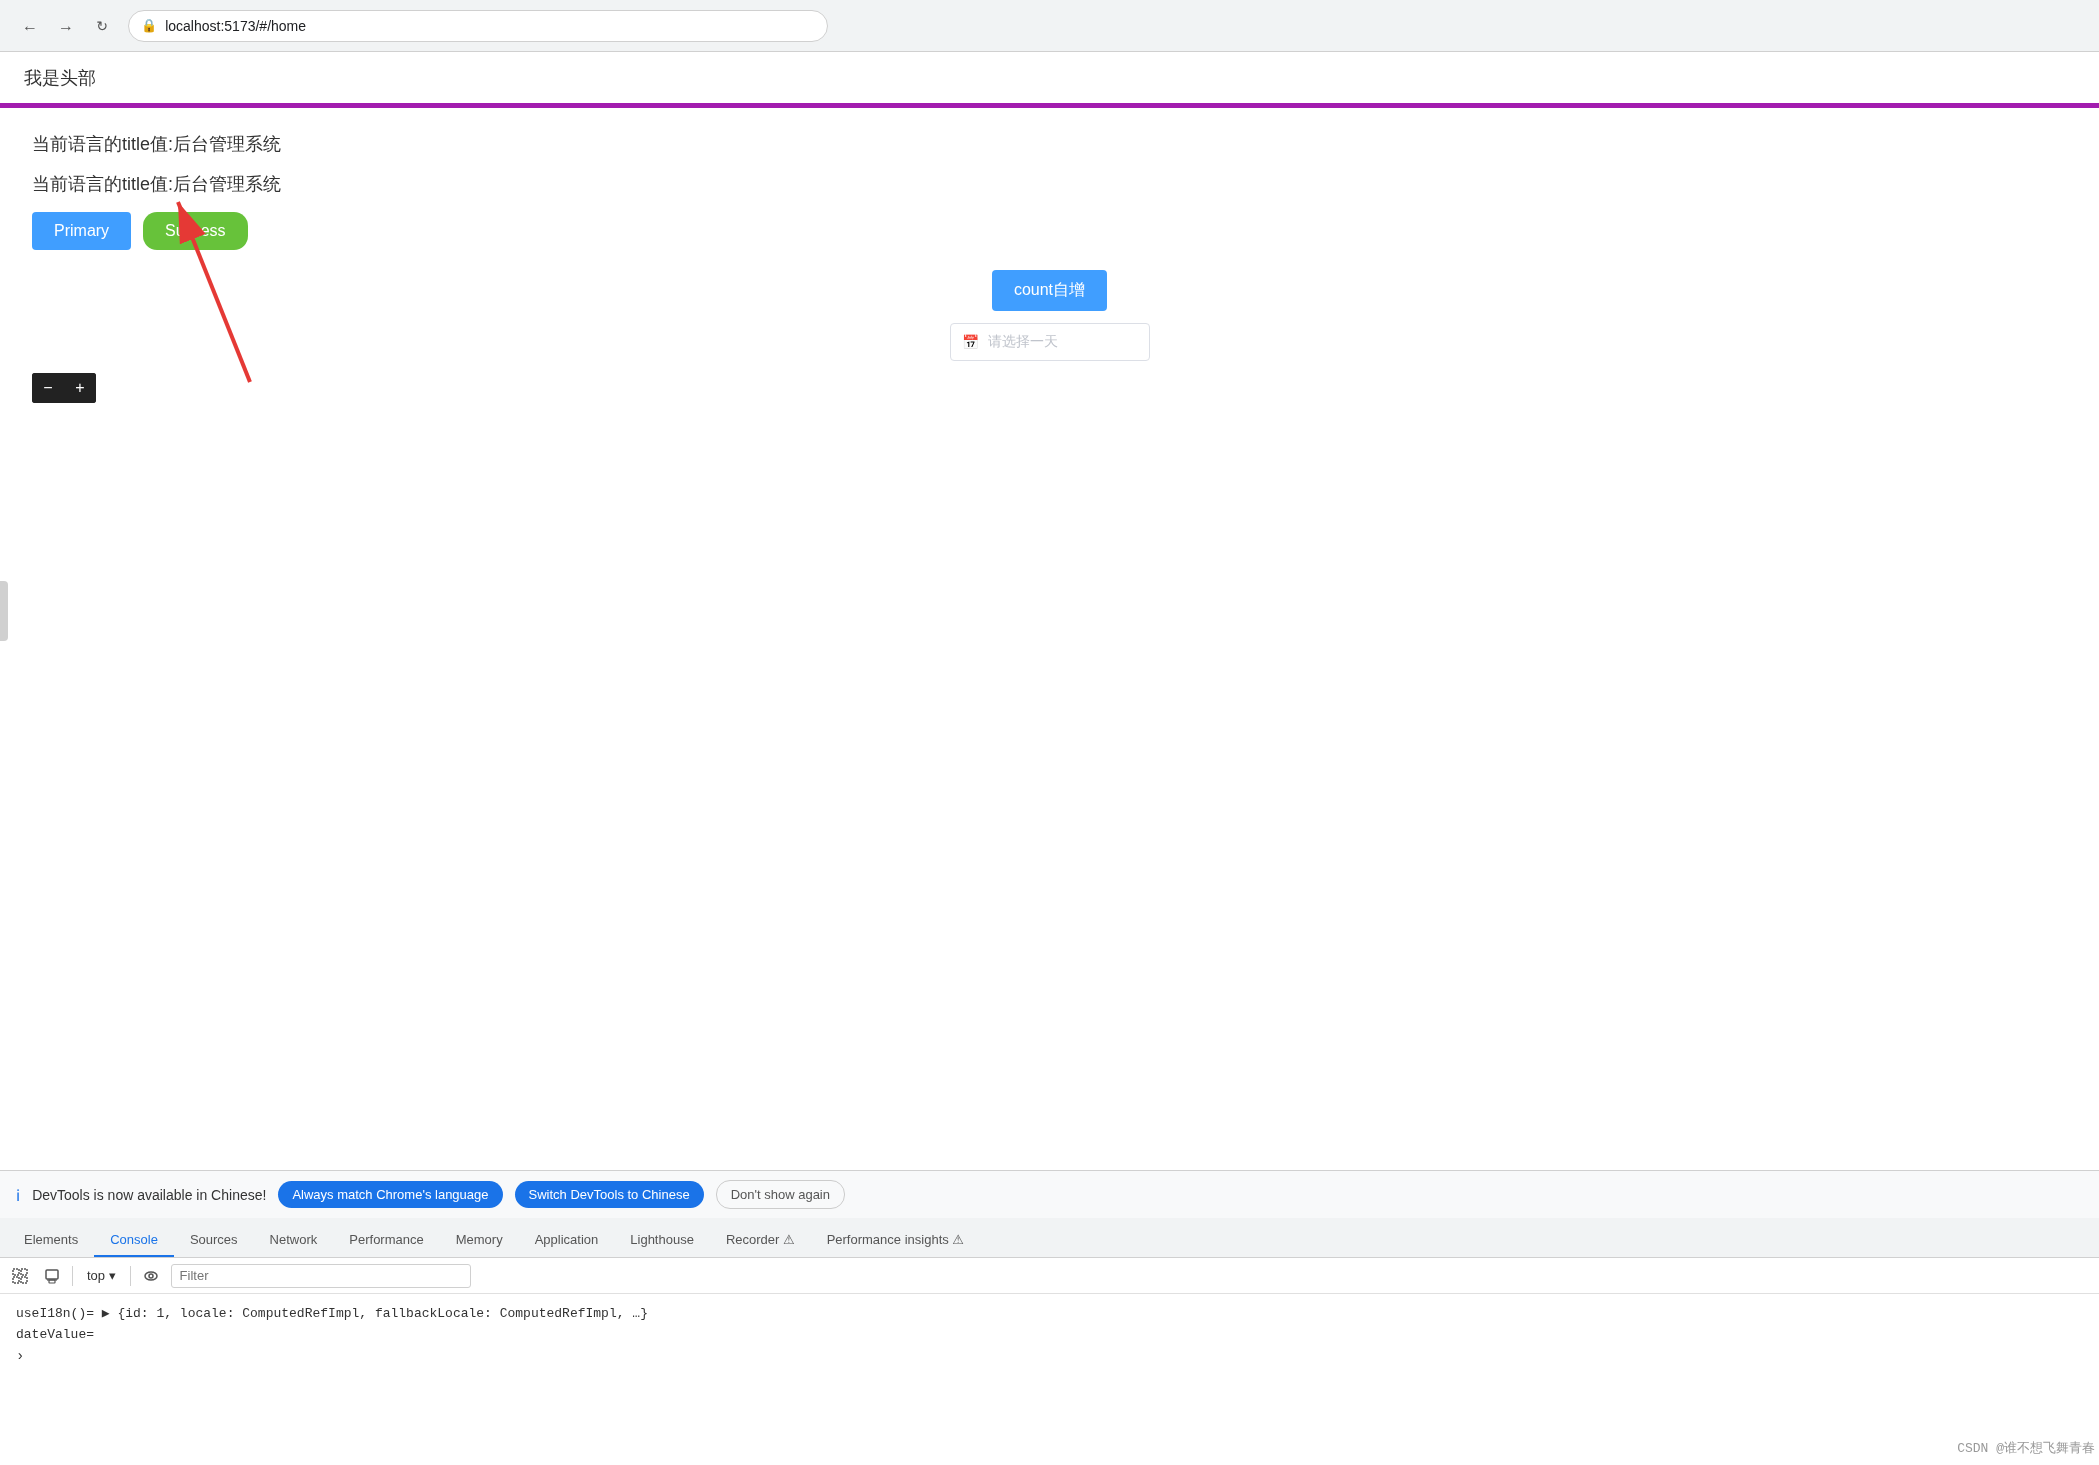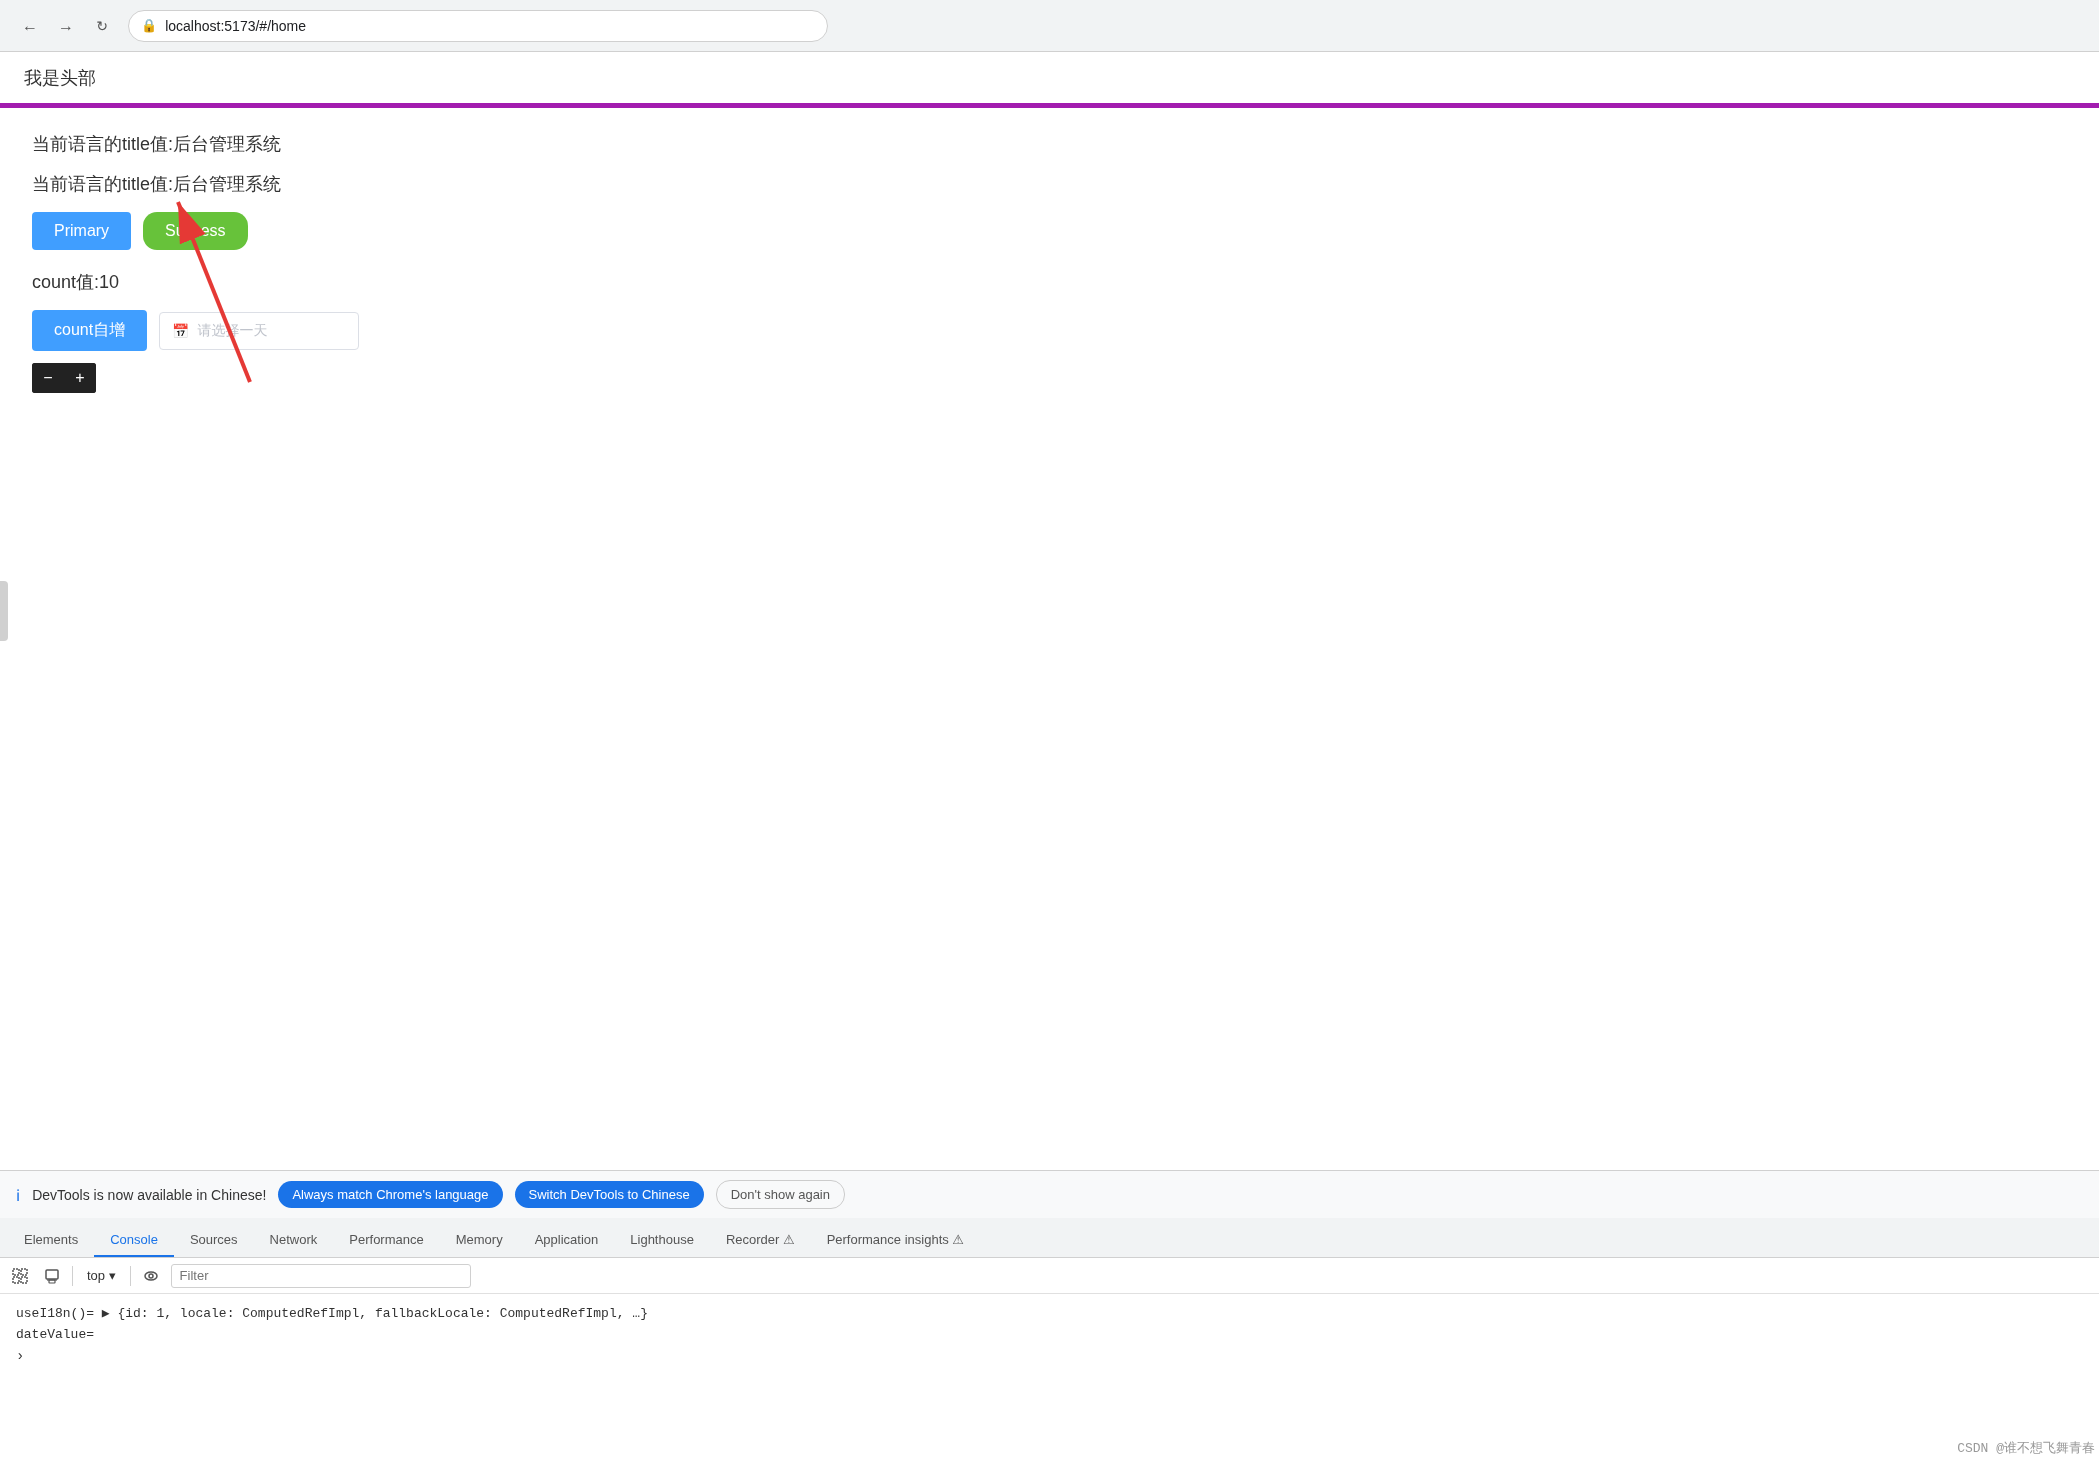--- a/index.html
+++ b/index.html
@@ -133,20 +133,21 @@
       font-size: 18px;
       color: #333;
       margin-bottom: 16px;
     }
 
     .action-row {
       display: flex;
       gap: 12px;
       align-items: center;
       margin-bottom: 12px;
+      flex-direction: column;
     }
 
     .btn-count {
       background: #409eff;
       color: #fff;
       border: none;
       padding: 10px 22px;
       border-radius: 4px;
       font-size: 16px;
       cursor: pointer;
@@ -369,21 +370,20 @@
 
     <div class="main-content">
       <div class="content-line">当前语言的title值:后台管理系统</div>
       <div class="content-line">当前语言的title值:后台管理系统</div>
 
       <div class="button-row">
         <button class="btn-primary">Primary</button>
         <button class="btn-success">Success</button>
       </div>
 
-      <div class="count-line">count值:10</div>
 
       <div class="action-row">
         <button class="btn-count">count自增</button>
         <div class="date-picker-input">
           <span class="cal-icon">📅</span>
           <span style="font-size:14px;color:#c0c4cc;">请选择一天</span>
         </div>
       </div>
 
       <div class="stepper">

